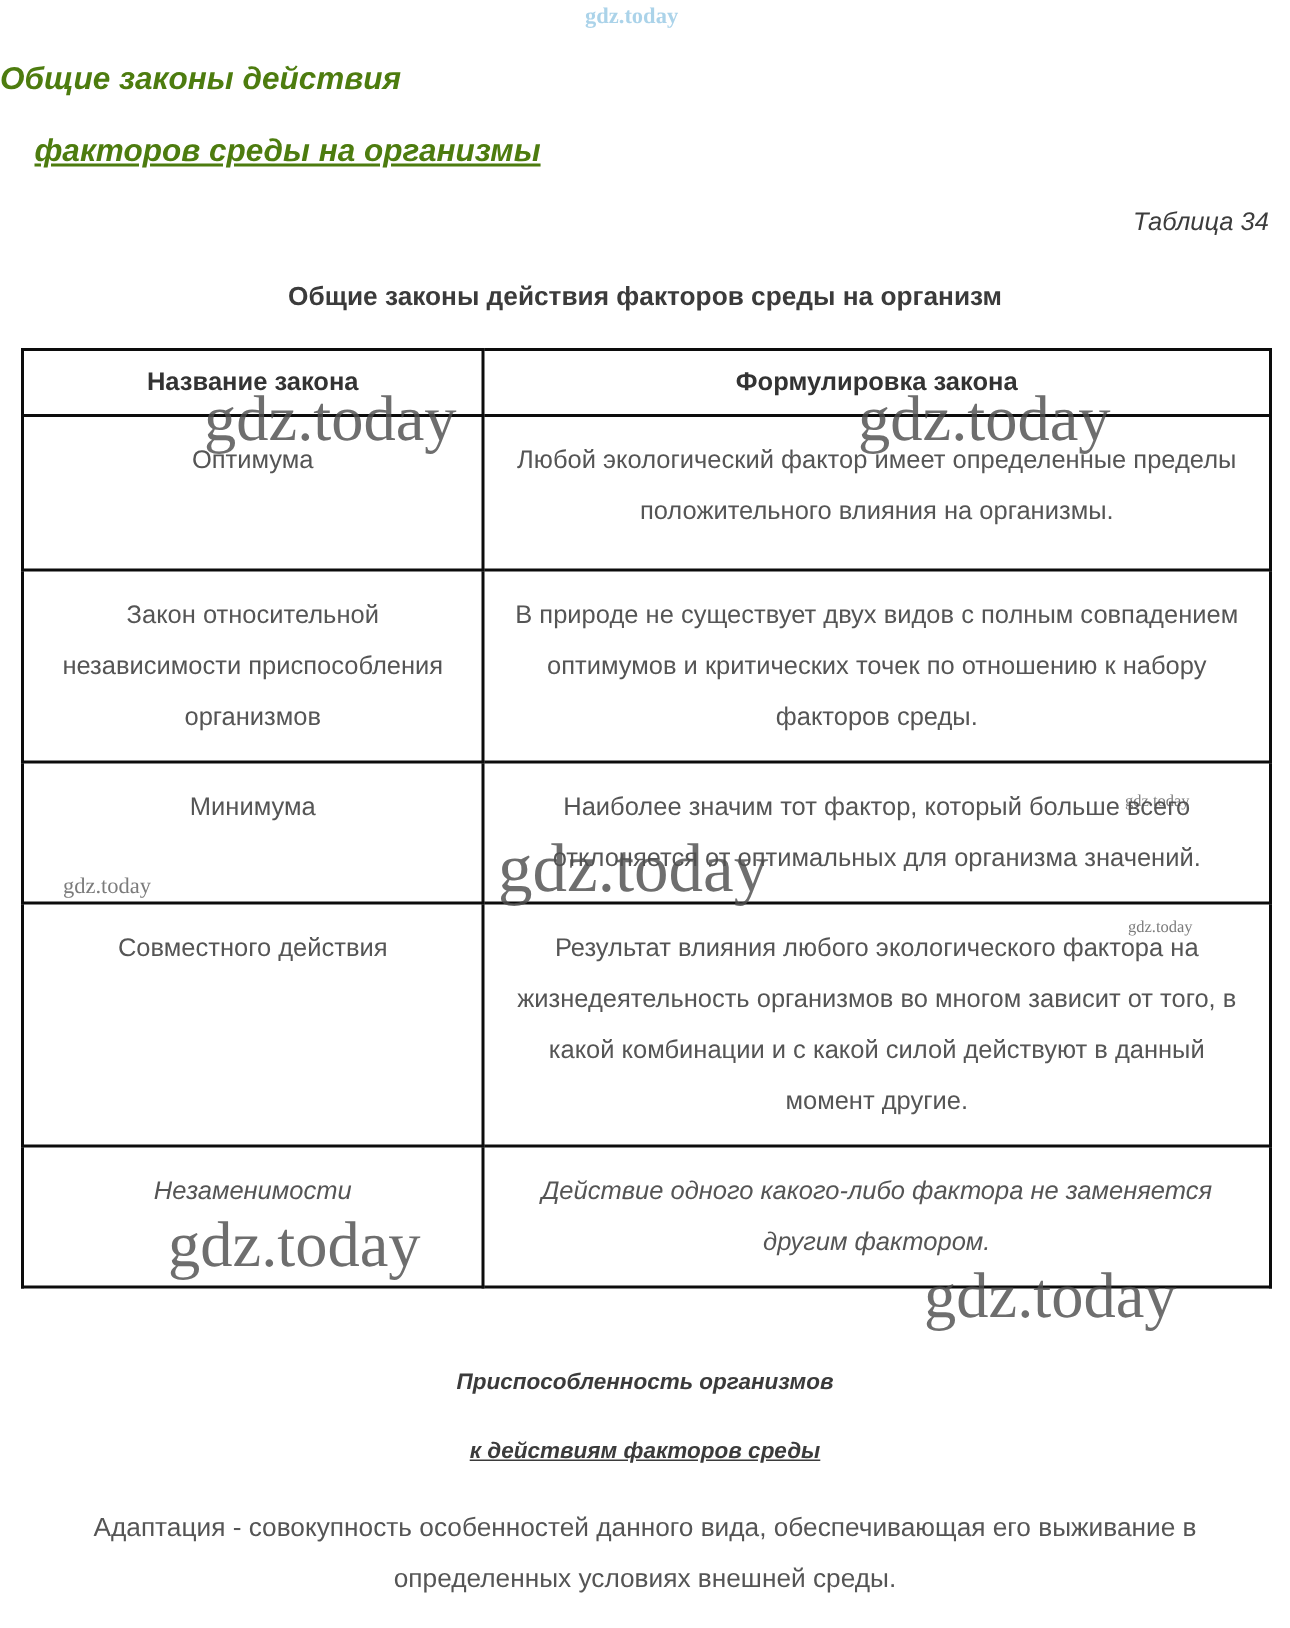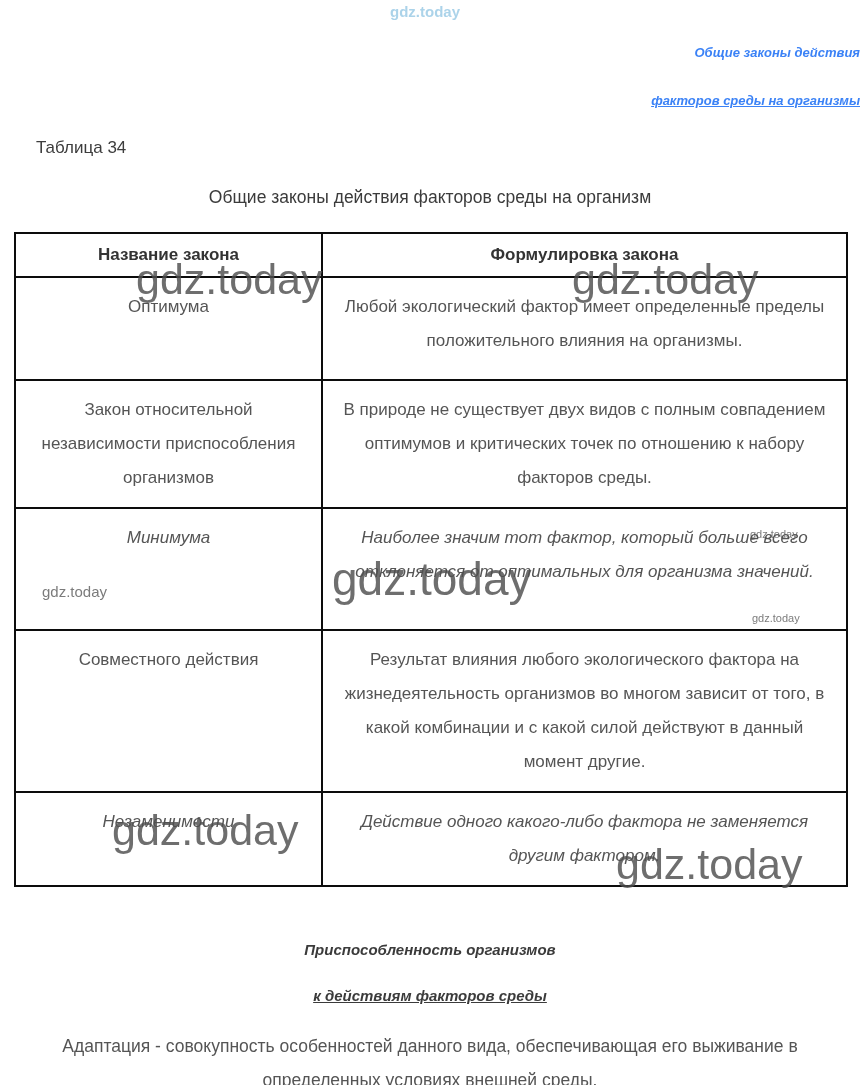--- a/index.html
+++ b/index.html
@@ -10,42 +10,43 @@
     margin: 0 auto;
     background: #ffffff;
     overflow: hidden;
     font-family: "Liberation Sans", sans-serif;
     color: #3d3d3d;
   }
 
   
   .doc-title {
     margin: 42px 0 0 0;
-    text-align: right;
-    font-size: 13px;
+    text-align: left;
+    font-size: 21px;
     line-height: 22px;
     font-weight: bold;
     font-style: italic;
-    color: #3b82f6;
+    color: #4d7c0f;
   }
   .doc-title-2 { margin-top: 26px; text-decoration: underline; margin-left: 23px; }
 
   .table-caption {
     margin: 26px 14px 0 0;
-    text-align: left;
+    text-align: right;
+    font-style: italic;
     font-size: 17px;
     line-height: 20px;
     color: #3d3d3d;
     padding-left: 36px;
   }
 
   .table-title {
     margin: 28px 0 0 0;
     text-align: center;
-    font-weight: normal;
+    font-weight: bold;
     font-size: 17.5px;
     line-height: 22px;
     color: #3b3b3b;
   }
 
   
   table.laws {
     margin: 24px 0 0 14px;
     width: 832px;
     border-collapse: collapse;
@@ -67,21 +68,21 @@
     vertical-align: middle;
   }
   table.laws td {
     font-size: 17px;
     color: #555555;
     line-height: 34px;
     padding: 12px 16px;
   }
   tr.row-1 { height: 103px; }
   tr.row-2 { height: 122px; }
-  tr.row-3 { height: 122px; font-style: italic; }
+  tr.row-3 { height: 94px; }
   tr.row-4 { height: 153px; margin-top: 23px; }
   tr.row-5 { height: 90px; font-style: italic; }
 
   
   .sec2-title {
     margin: 52px 0 0 0;
     text-align: center;
     font-size: 15px;
     line-height: 22px;
     font-weight: bold;
@@ -97,21 +98,21 @@
     font-size: 17.5px;
     line-height: 34px;
     color: #555555;
   }
   .definition .term { }
 
   
   .wm {
     position: absolute;
     pointer-events: none;
-    font-family: Liberation Sans, sans-serif;
+    font-family: Liberation Serif, serif;
     color: #4f4f4f;
     opacity: 0.82;
     white-space: nowrap;
     z-index: 5;
   }
   .wm-top    { left: 390px; top: 3px;  font-size: 15px; font-weight: bold; color: #74b6dc; opacity: 0.6; }
   .wm-a      { left: 136px; top: 255px; font-size: 43px; }
   .wm-b      { left: 572px; top: 255px; font-size: 43px; }
   .wm-c      { left: 332px; top: 552px; font-size: 46px; }
   .wm-small1 { left: 42px;  top: 583px; font-size: 15px; opacity: 0.75; }

